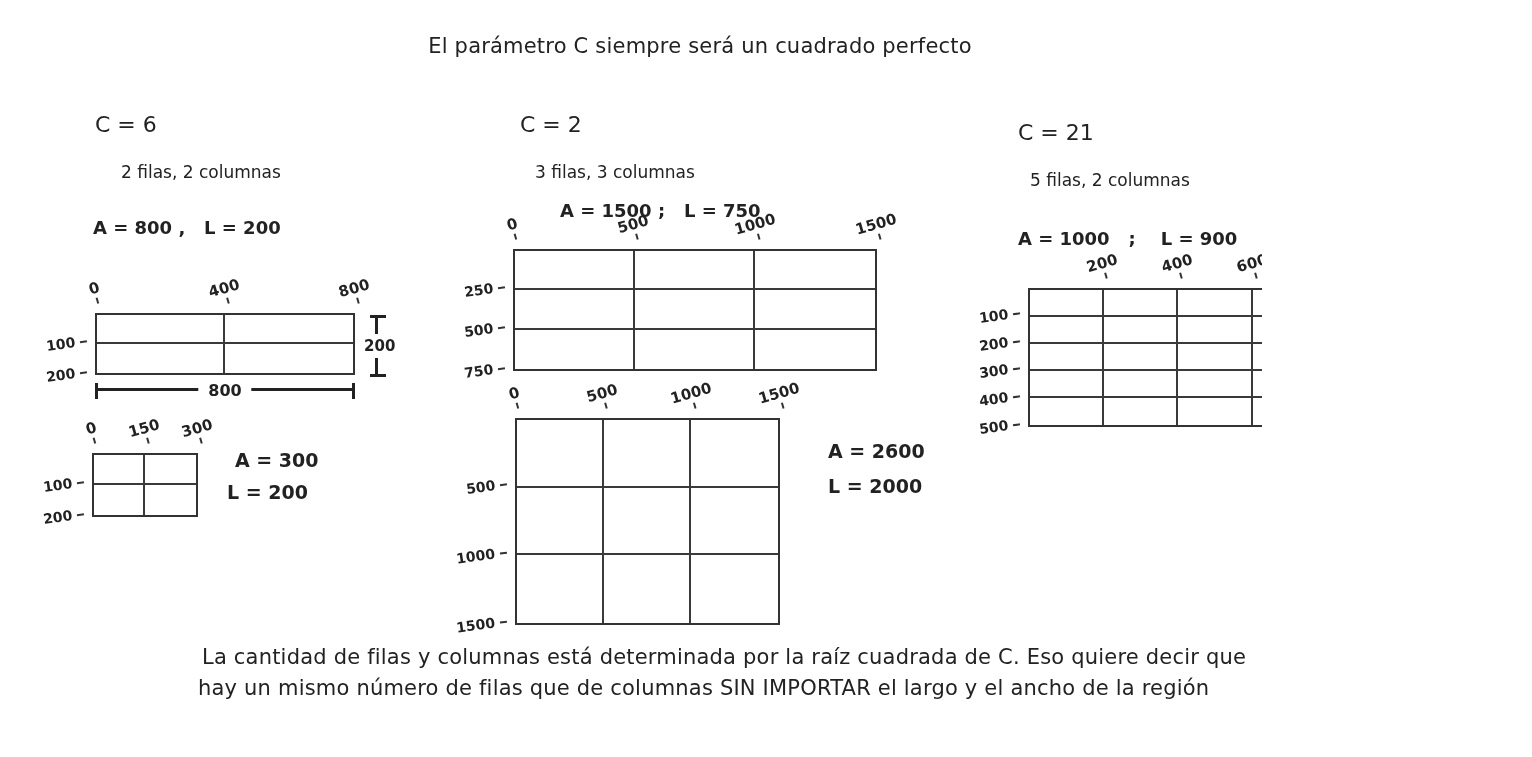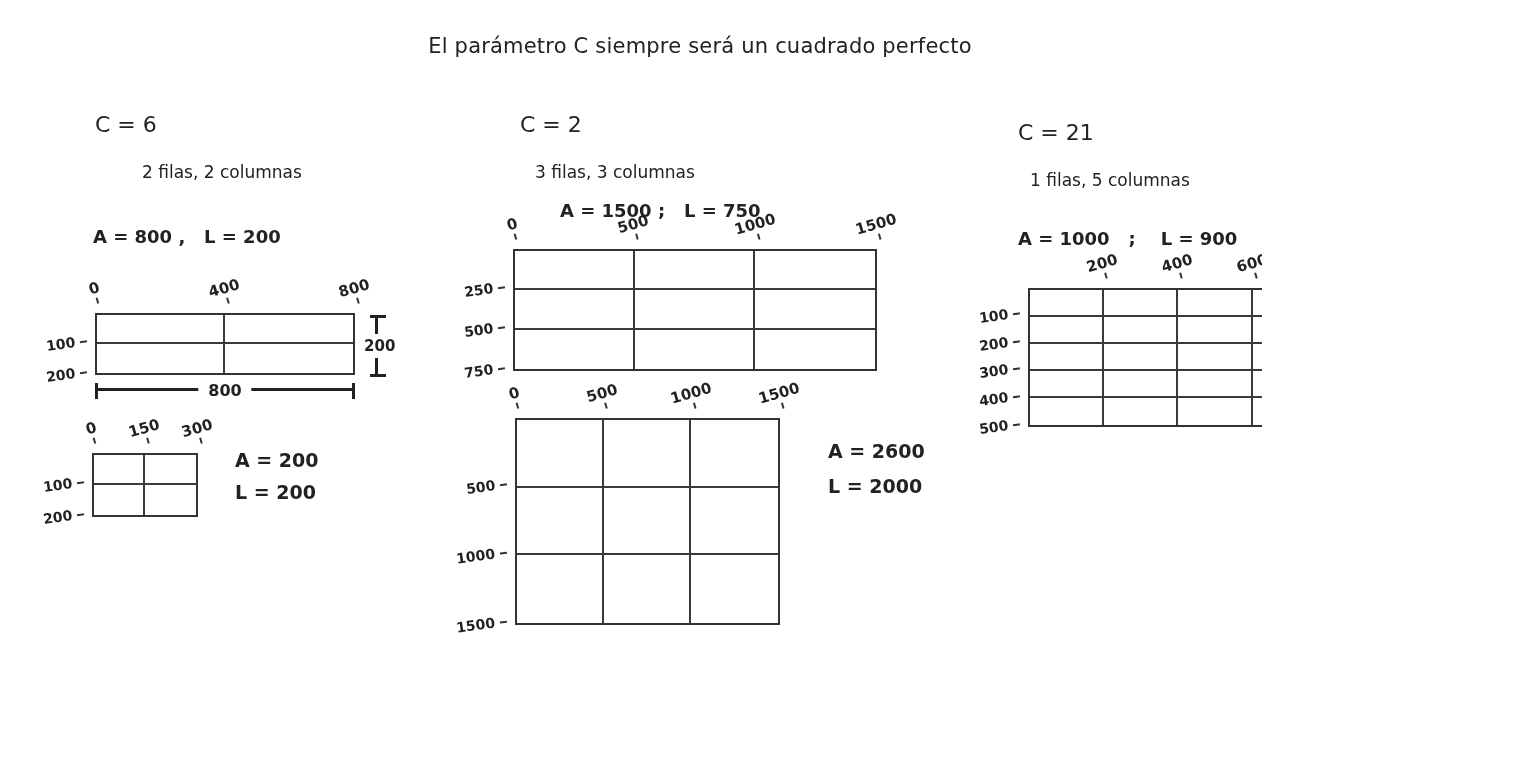--- a/index.html
+++ b/index.html
@@ -36,22 +36,22 @@
   .footer-line{position:absolute;font-size:21px;letter-spacing:.2px;white-space:nowrap;}
 </style>
 </head>
 <body>
 
 <div class="canvas">
 
   <div class="title">El parámetro C siempre será un cuadrado perfecto</div>
 
   <div class="c-label" style="left:95px;top:112px">C = 6</div>
-  <div class="sub-label" style="left:142px;top:162px">2 filas, 2 columnas</div>
-  <div class="formula" style="left:93px;top:226px">A = 800 ,   L = 200</div>
+  <div class="sub-label" style="left:121px;top:162px">2 filas, 2 columnas</div>
+  <div class="formula" style="left:93px;top:217px">A = 800 ,   L = 200</div>
 
   <div class="gridwrap" style="left:95px;top:313px;width:260px;height:62px">
     <div class="gridbox" style="grid-template-columns: repeat(2, 1fr); grid-template-rows: repeat(2, 1fr);">
         <div class="cell"></div>
         <div class="cell" style="border-right: none;"></div>
         <div class="cell" style="border-bottom: none;"></div>
         <div class="cell" style="border-right: none; border-bottom: none;"></div>
       </div>
     <span class="xtick" style="left:0%">0</span>
     <span class="xtick" style="left:50%">400</span>
@@ -72,22 +72,22 @@
         <div class="cell" style="border-right: none;"></div>
         <div class="cell" style="border-bottom: none;"></div>
         <div class="cell" style="border-right: none; border-bottom: none;"></div>
       </div>
     <span class="xtick" style="left:0%">0</span>
     <span class="xtick" style="left:50%">150</span>
     <span class="xtick" style="left:100%">300</span>
     <span class="ytick" style="top:50%">100</span>
     <span class="ytick" style="top:100%">200</span>
   </div>
-  <div class="side-label" style="left:235px;top:449px">A = 200</div>
-  <div class="side-label" style="left:235px;top:481px">L = 200</div>
+  <div class="side-label" style="left:235px;top:449px">A = 300</div>
+  <div class="side-label" style="left:227px;top:481px">L = 200</div>
 
   <div class="c-label" style="left:520px;top:112px">C = 2</div>
   <div class="sub-label" style="left:535px;top:162px">3 filas, 3 columnas</div>
   <div class="formula" style="left:560px;top:200px">A = 1500 ;   L = 750</div>
 
   <div class="gridwrap" style="left:513px;top:249px;width:364px;height:122px">
     <div class="gridbox" style="grid-template-columns: repeat(3, 1fr); grid-template-rows: repeat(3, 1fr);">
         <div class="cell"></div>
         <div class="cell"></div>
         <div class="cell" style="border-right: none;"></div>
@@ -124,21 +124,21 @@
     <span class="xtick" style="left:66.67%">1000</span>
     <span class="xtick" style="left:100%">1500</span>
     <span class="ytick" style="top:33.33%">500</span>
     <span class="ytick" style="top:66.67%">1000</span>
     <span class="ytick" style="top:100%">1500</span>
   </div>
   <div class="side-label" style="left:828px;top:440px">A = 2600</div>
   <div class="side-label" style="left:828px;top:475px">L = 2000</div>
 
   <div class="c-label" style="left:1018px;top:120px">C = 21</div>
-  <div class="sub-label" style="left:1030px;top:170px">1 filas, 5 columnas</div>
+  <div class="sub-label" style="left:1030px;top:170px">5 filas, 2 columnas</div>
   <div class="formula" style="left:1018px;top:228px">A = 1000   ;    L = 900</div>
 
   <div class="gridwrap" style="left:1028px;top:288px;width:375px;height:139px">
     <div class="gridbox" style="grid-template-columns: repeat(5, 1fr); grid-template-rows: repeat(5, 1fr);">
         <div class="cell"></div>
         <div class="cell"></div>
         <div class="cell"></div>
         <div class="cell"></div>
         <div class="cell" style="border-right: none;"></div>
         <div class="cell"></div>
@@ -167,14 +167,16 @@
     <span class="xtick" style="left:60%">600</span>
     <span class="xtick" style="left:80%">800</span>
     <span class="xtick" style="left:100%">1000</span>
     <span class="ytick" style="top:20%">100</span>
     <span class="ytick" style="top:40%">200</span>
     <span class="ytick" style="top:60%">300</span>
     <span class="ytick" style="top:80%">400</span>
     <span class="ytick" style="top:100%">500</span>
   </div>
 
+  <div class="footer-line" style="left:202px;top:645px">La cantidad de filas y columnas está determinada por la raíz cuadrada de C. Eso quiere decir que</div>
+  <div class="footer-line" style="left:198px;top:676px">hay un mismo número de filas que de columnas SIN IMPORTAR el largo y el ancho de la región</div>
 
 </div>
 
 </body></html>

